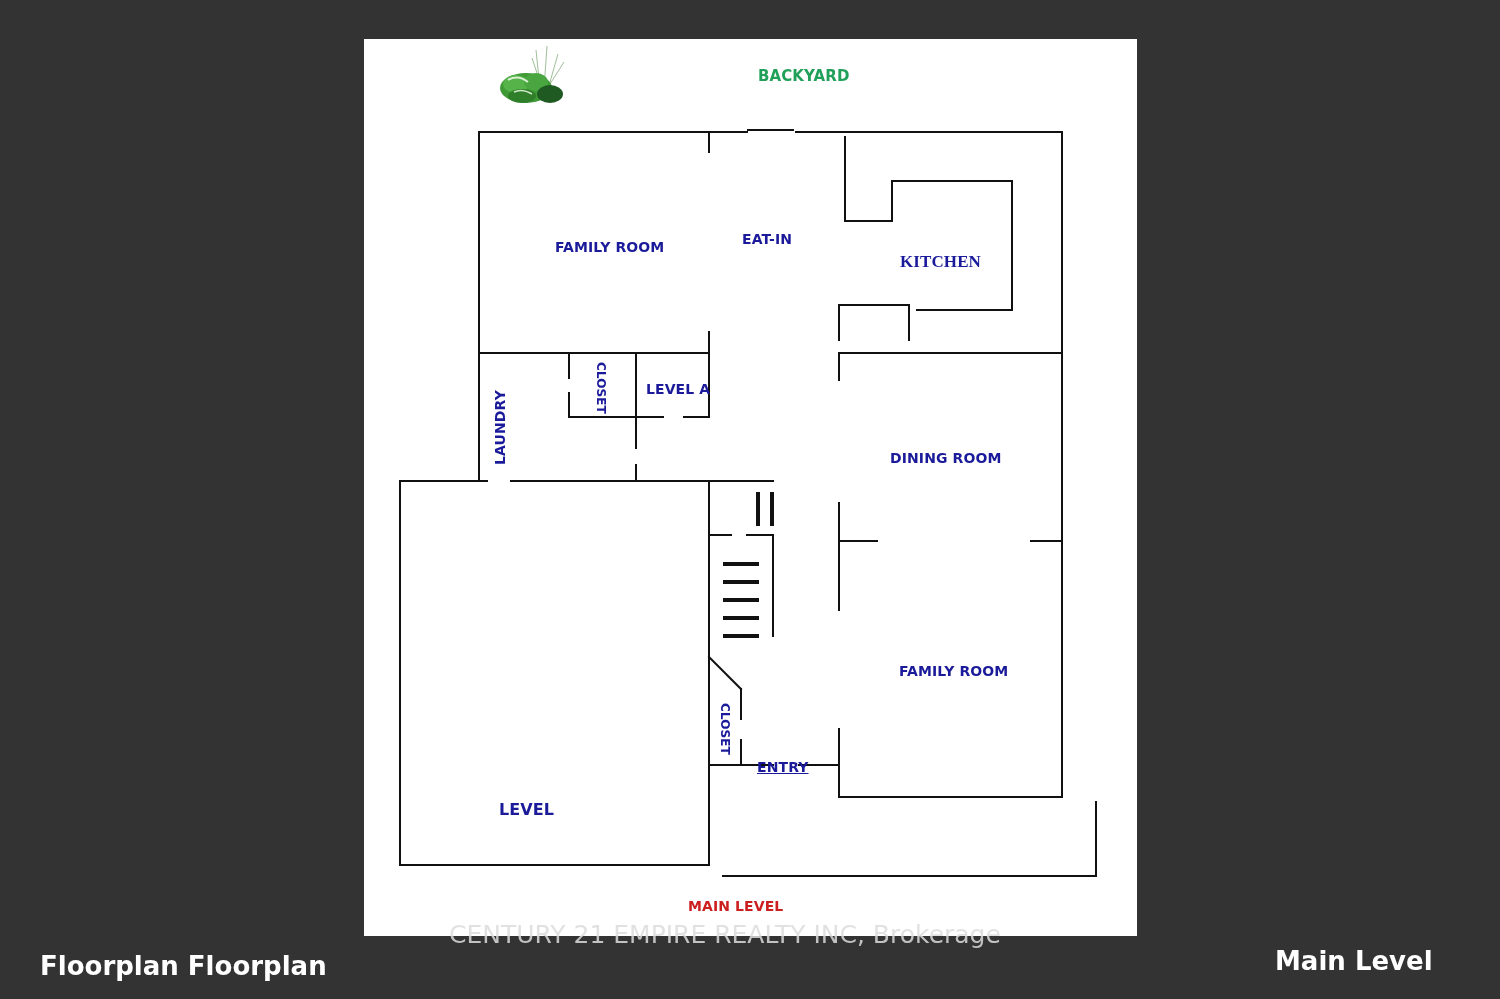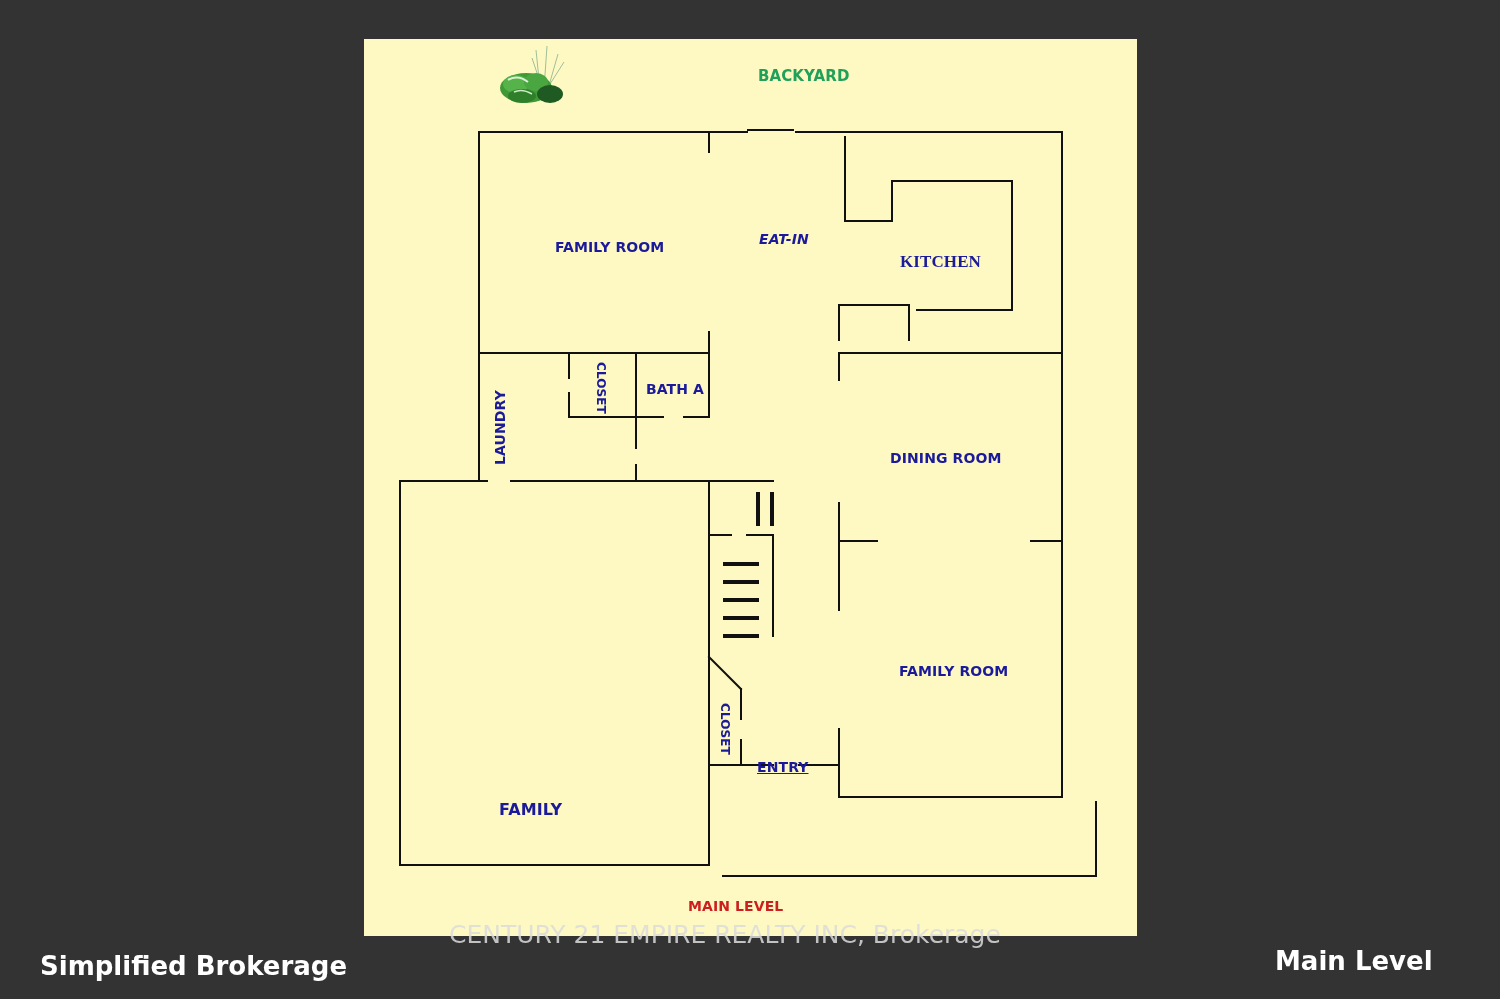--- a/index.html
+++ b/index.html
@@ -1,17 +1,17 @@
 <!DOCTYPE html>
 <html><head>
 <meta charset="utf-8">
 <style>
   html, body { margin:0; padding:0; }
   body { width:1500px; height:999px; background:#333333; position:relative; overflow:hidden; font-family:"DejaVu Sans", sans-serif; }
-  #sheet { position:absolute; left:364px; top:39px; width:773px; height:897px; background:#fef9c3; }
+  #sheet { position:absolute; left:364px; top:39px; width:773px; height:897px; background:#ffffff; }
   #plan { position:absolute; left:0; top:0; }
   .lbl { position:absolute; font-family:"DejaVu Sans", sans-serif; font-weight:bold; color:#1a1a9a; font-size:14px; white-space:nowrap; letter-spacing:0.1px; }
   .lbl.small { font-size:12px; }
   .lbl.green { color:#21a05a; font-size:15px; }
   .lbl.red { color:#cc1f1f; font-size:14px; }
   .vert { transform-origin:left top; }
   #footer-left { position:absolute; left:40px; top:951px; color:#ffffff; font-weight:bold; font-size:26px; font-family:"DejaVu Sans", sans-serif; }
   #footer-right { position:absolute; left:1275px; top:946px; color:#ffffff; font-weight:bold; font-size:26px; font-family:"DejaVu Sans", sans-serif; }
   #watermark { position:absolute; left:449px; top:920px; color:rgba(220,220,220,0.85); font-size:25px; font-family:"DejaVu Sans", sans-serif; white-space:nowrap;text-align:right; }
   #plant { position:absolute; left:128px; top:5px; width:80px; height:66px; }
@@ -109,28 +109,28 @@
     <ellipse cx="24" cy="40" rx="13" ry="9" fill="#55b34a"></ellipse>
     <ellipse cx="44" cy="38" rx="12" ry="9" fill="#4aa640"></ellipse>
     <ellipse cx="58" cy="50" rx="13" ry="9" fill="#1f5a22"></ellipse>
     <ellipse cx="30" cy="52" rx="14" ry="7" fill="#2f7f2a"></ellipse>
     <path d="M16 36 Q26 30 36 38" stroke="#d9f0d4" stroke-width="2" fill="none"></path>
     <path d="M22 48 Q30 44 40 50" stroke="#cfe8c8" stroke-width="1.5" fill="none"></path>
   </svg>
 
   <div class="lbl green" style="left:394px;top:28px;">BACKYARD</div>
   <div class="lbl" style="left:153px;top:200px;margin-left:38px;">FAMILY ROOM</div>
-  <div class="lbl" style="left:395px;top:192px;font-style:italic;">EAT-IN</div>
+  <div class="lbl" style="left:378px;top:192px;">EAT-IN</div>
   <div class="lbl" style="left:536px;top:213px;font-size:17px;font-family:Liberation Serif, serif;">KITCHEN</div>
   <div class="lbl small vert" style="left:244px;top:323px;transform:rotate(90deg);">CLOSET</div>
-  <div class="lbl" style="left:282px;top:342px;">BATH A</div>
+  <div class="lbl" style="left:282px;top:342px;">LEVEL A</div>
   <div class="lbl vert" style="left:128px;top:426px;transform:rotate(-90deg);">LAUNDRY</div>
   <div class="lbl" style="left:526px;top:411px;">DINING ROOM</div>
   <div class="lbl" style="left:535px;top:624px;">FAMILY ROOM</div>
   <div class="lbl small vert" style="left:368px;top:664px;transform:rotate(90deg);">CLOSET</div>
   <div class="lbl" style="left:393px;top:720px;text-decoration:underline;">ENTRY</div>
-  <div class="lbl" style="left:135px;top:761px;font-size:16px;">FAMILY</div>
+  <div class="lbl" style="left:135px;top:761px;font-size:16px;">LEVEL</div>
   <div class="lbl red" style="left:324px;top:859px;">MAIN LEVEL</div>
 </div>
 
 <div id="watermark">CENTURY 21 EMPIRE REALTY INC, Brokerage</div>
-<div id="footer-left">Simplified Brokerage</div>
+<div id="footer-left">Floorplan Floorplan</div>
 <div id="footer-right">Main Level</div>
 
 </body></html>

